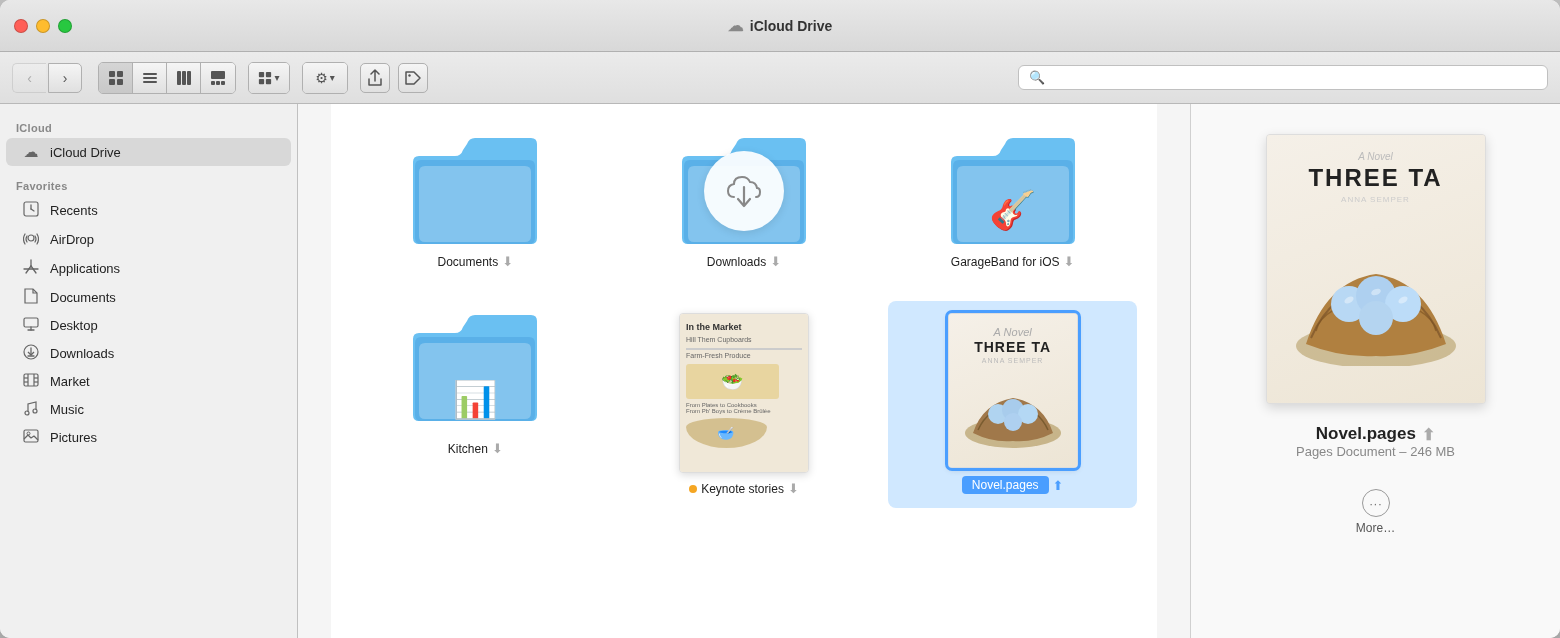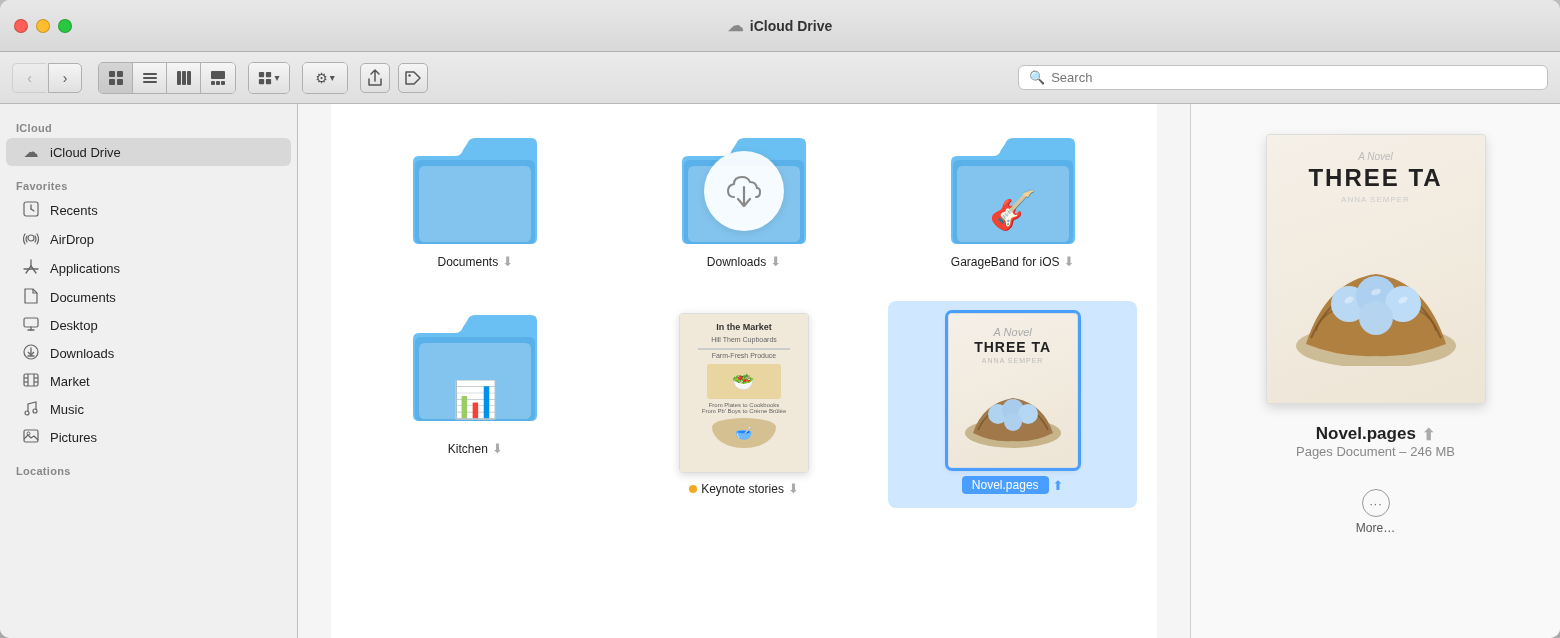--- a/index.html
+++ b/index.html
@@ -429,21 +429,20 @@
       <svg width="18" height="16" viewBox="0 0 18 16">
         <path d="M2 2 L10 2 L16 8 L10 14 L2 14 Z" stroke="#555" stroke-width="1.5" fill="none" stroke-linecap="round" stroke-linejoin="round"></path>
         <circle cx="5.5" cy="5.5" r="1.2" fill="#555"></circle>
       </svg>
     </div>
 
     <div class="toolbar-spacer"></div>
 
     <div class="search-bar">
       <span class="search-icon">🔍</span>
-      <input class="search-input" type="text" placeholder="Search" style="">
     </div>
   </div>
 
   <div class="main">
 
     <div class="sidebar">
 
       <div class="sidebar-section-label">iCloud</div>
       <div class="sidebar-item active">
         <span class="sidebar-item-icon">☁</span>
@@ -551,21 +550,20 @@
         <span class="sidebar-item-icon">
           <svg width="16" height="14" viewBox="0 0 16 14">
               <rect x="1" y="1" width="14" height="12" rx="1.5" stroke="#666" stroke-width="1.2" fill="none"></rect>
               <circle cx="5.5" cy="4.5" r="1.5" stroke="#666" stroke-width="1" fill="none"></circle>
               <polyline points="1,10 5,6 8,9 11,7 15,11" stroke="#666" stroke-width="1.2" fill="none" stroke-linejoin="round"></polyline>
             </svg>
         </span>
         <span class="sidebar-item-label">Pictures</span>
       </div>
 
-      <div class="sidebar-section-label" style="margin-top:8px">Locations</div>
     </div>
 
     <div class="file-area">
 
       <div class="file-item">
         <svg width="140" height="110" viewBox="0 0 140 110">
           <path d="M8 26 Q8 20 14 20 L50 20 Q56 20 58 14 L62 8 Q64 2 70 2 L126 2 Q132 2 132 8 L132 102 Q132 108 126 108 L14 108 Q8 108 8 102 Z" fill="#6ac0f2"></path>
           <path d="M10 30 Q10 24 16 24 L124 24 Q130 24 130 30 L130 102 Q130 108 124 108 L16 108 Q10 108 10 102 Z" fill="#5ab0e8"></path>
           <path d="M14 36 Q14 30 20 30 L120 30 Q126 30 126 36 L126 100 Q126 106 120 106 L20 106 Q14 106 14 100 Z" fill="rgba(255,255,255,0.25)"></path>
         </svg>
@@ -622,21 +620,21 @@
           <div style="position:absolute; bottom:12px; left:50%; transform:translateX(-50%); font-size:36px;">📊</div>
         </div>
         <div class="file-name">
           <span>Kitchen</span>
           <span class="cloud-download">⬇</span>
         </div>
       </div>
 
       <div class="file-item">
         <div class="kitchen-thumb">
-          <div style="background:#f0e8d8; height:100%; display:flex; flex-direction:column; align-items:center; padding:8px 18px;">
+          <div style="background:#f0e8d8; height:100%; display:flex; flex-direction:column; align-items:flex-start; padding:8px 6px;">
             <div style="font-size:9px; font-weight:700; color:#333; margin-bottom:4px; text-align:center;">In the Market</div>
             <div style="font-size:7px; color:#666; text-align:center; margin-bottom:3px;">Hill Them Cupboards</div>
             <div style="width:100%; height:2px; background:#ccc; margin:2px 0;"></div>
             <div style="font-size:7px; color:#666; text-align:center; margin-bottom:2px;">Farm-Fresh Produce</div>
             <div style="background:#e8d5a0; width:80%; height:35px; border-radius:3px; margin:3px 0; display:flex; align-items:center; justify-content:center; font-size:18px;">🥗</div>
             <div style="font-size:6px; color:#666; text-align:center;">From Plates to Cookbooks</div>
             <div style="font-size:6px; color:#666; text-align:center;">From Pb' Boys to Crème Brûlée</div>
             <div style="background:#d4c090; width:70%; height:30px; border-radius:50% 50% 50% 50% / 30% 30% 70% 70%; margin-top:4px; font-size:14px; display:flex; align-items:center; justify-content:center;">🥣</div>
           </div>
         </div>

